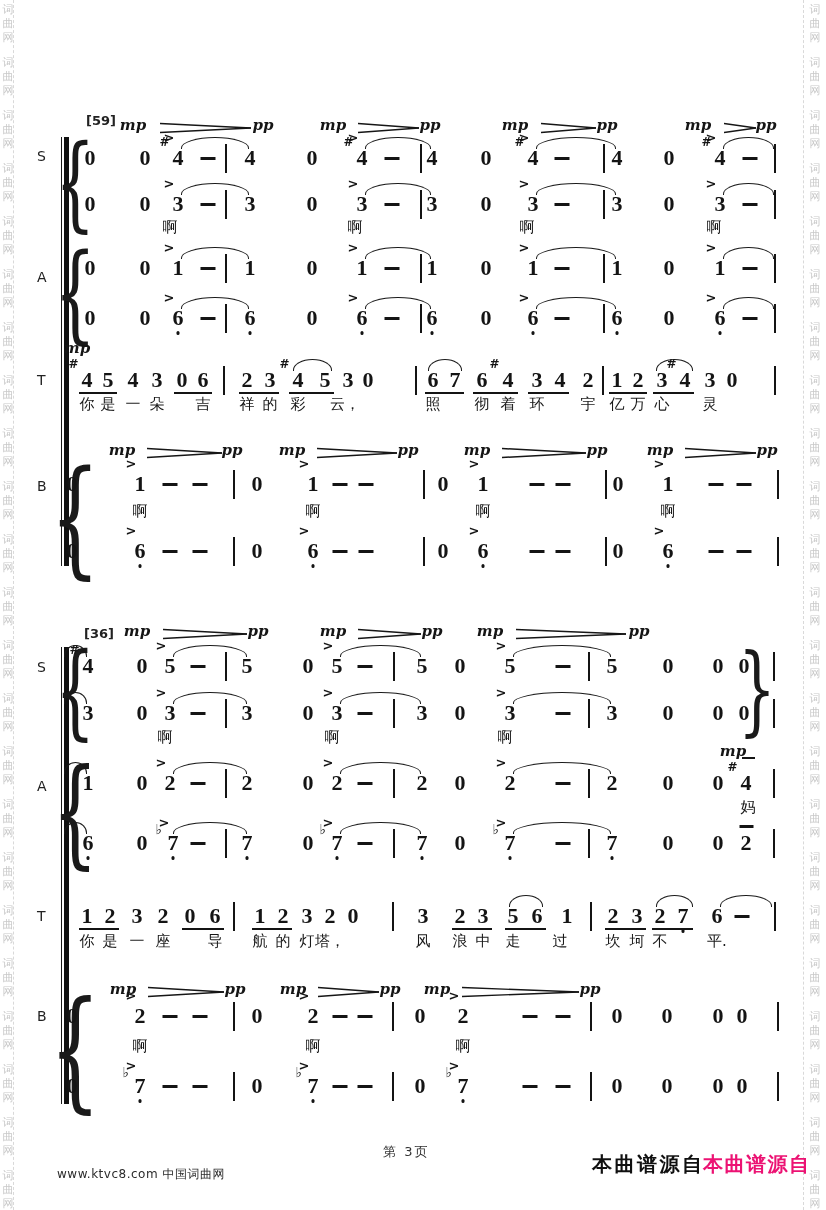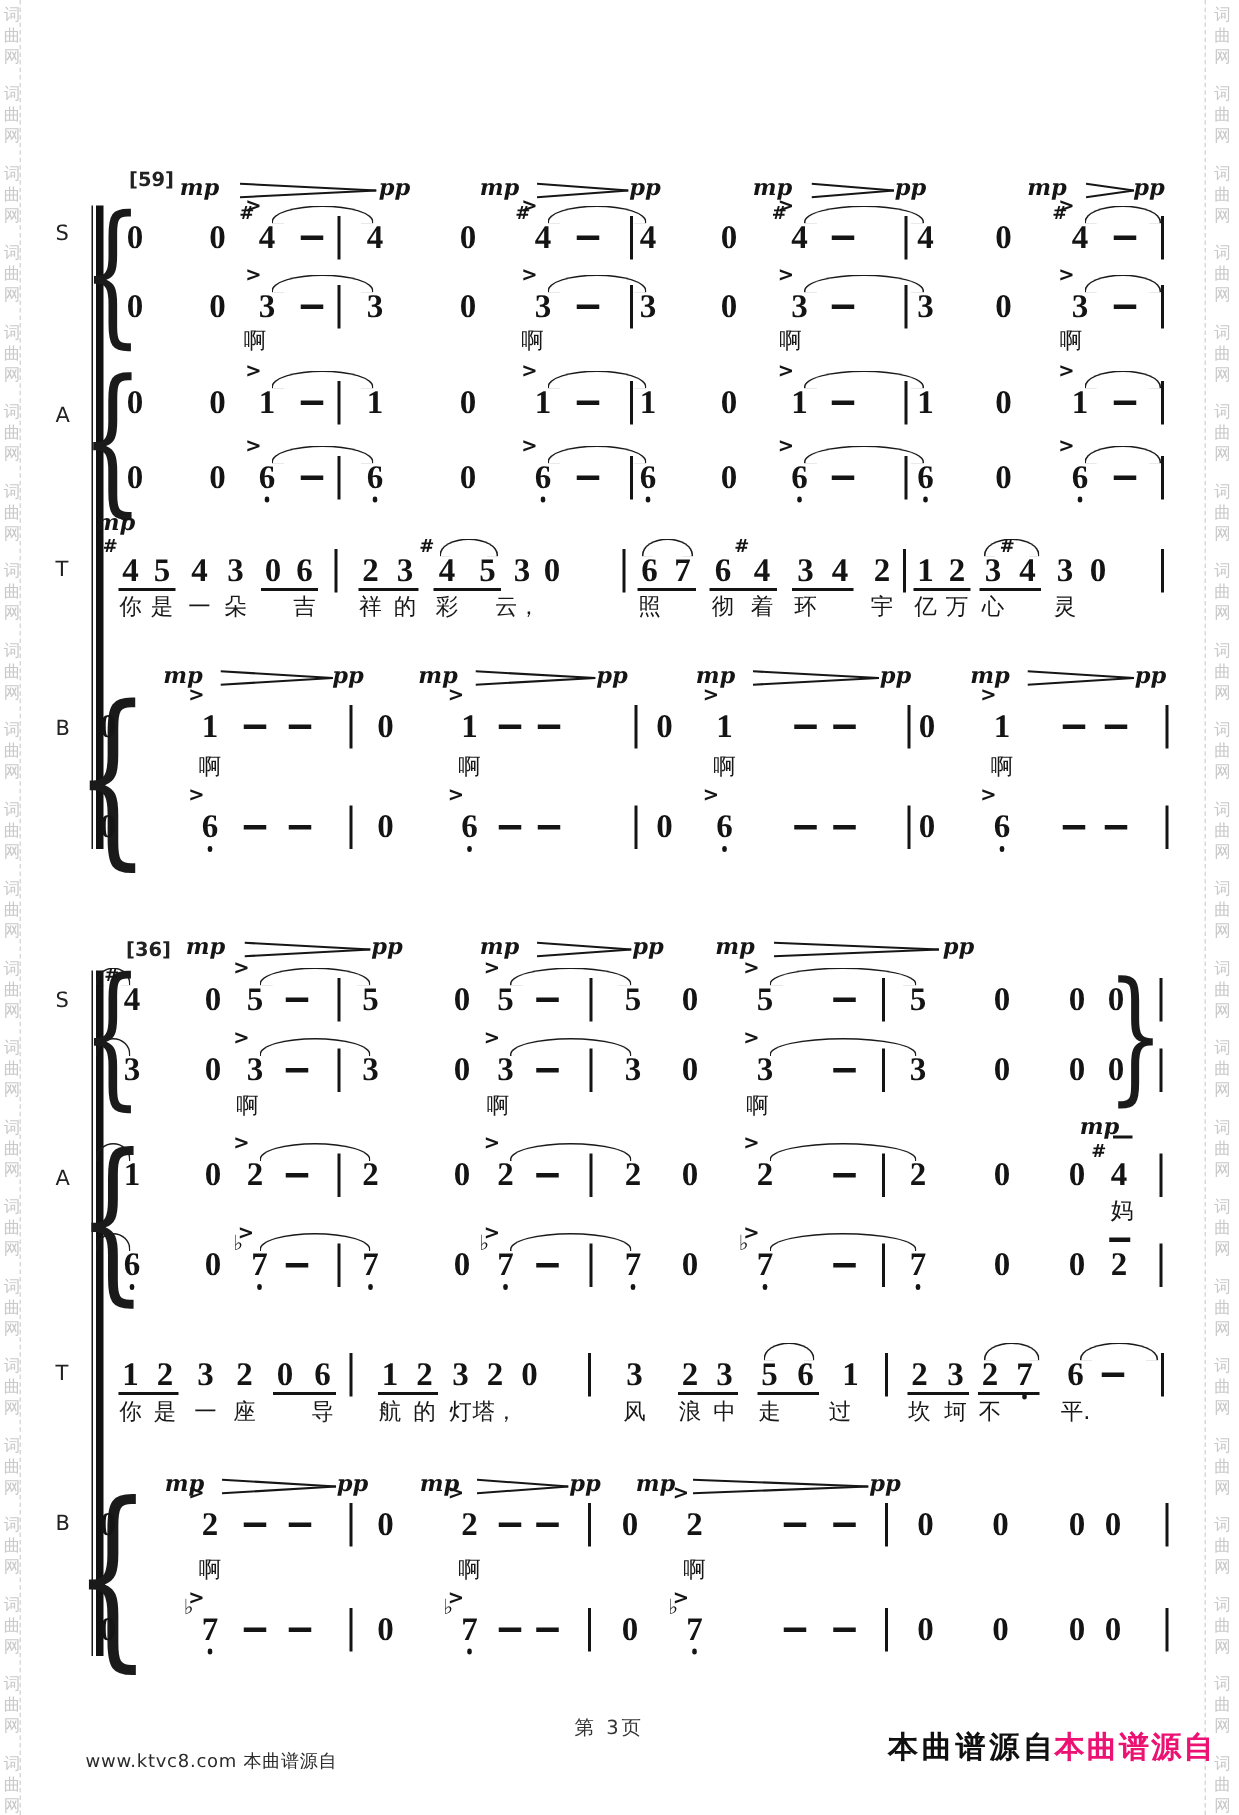--- a/index.html
+++ b/index.html
@@ -684,16 +684,16 @@
       <div class="dash" style="left: 530px; top: 1084.5px;"></div>
       <div class="dash" style="left: 563px; top: 1084.5px;"></div>
       <div class="bl" style="left: 590px; top: 1072px; height: 29px;"></div>
       <div class="note" style="left: 617px; top: 1075px;">0</div>
       <div class="note" style="left: 667px; top: 1075px;">0</div>
       <div class="note" style="left: 718px; top: 1075px;">0</div>
       <div class="note" style="left: 742px; top: 1075px;">0</div>
       <div class="bl" style="left: 777px; top: 1072px; height: 29px;"></div>
     </div>
   <div class="pageno">第 3页</div>
-  <div class="sitefoot">www.ktvc8.com 本曲谱源自</div>
+  <div class="sitefoot">www.ktvc8.com 中国词曲网</div>
   <div class="srcblack">本曲谱源自</div>
   <div class="srcpink" style="color: rgb(236, 18, 115);">本曲谱源自</div>
 </div>
 
 </body></html>

